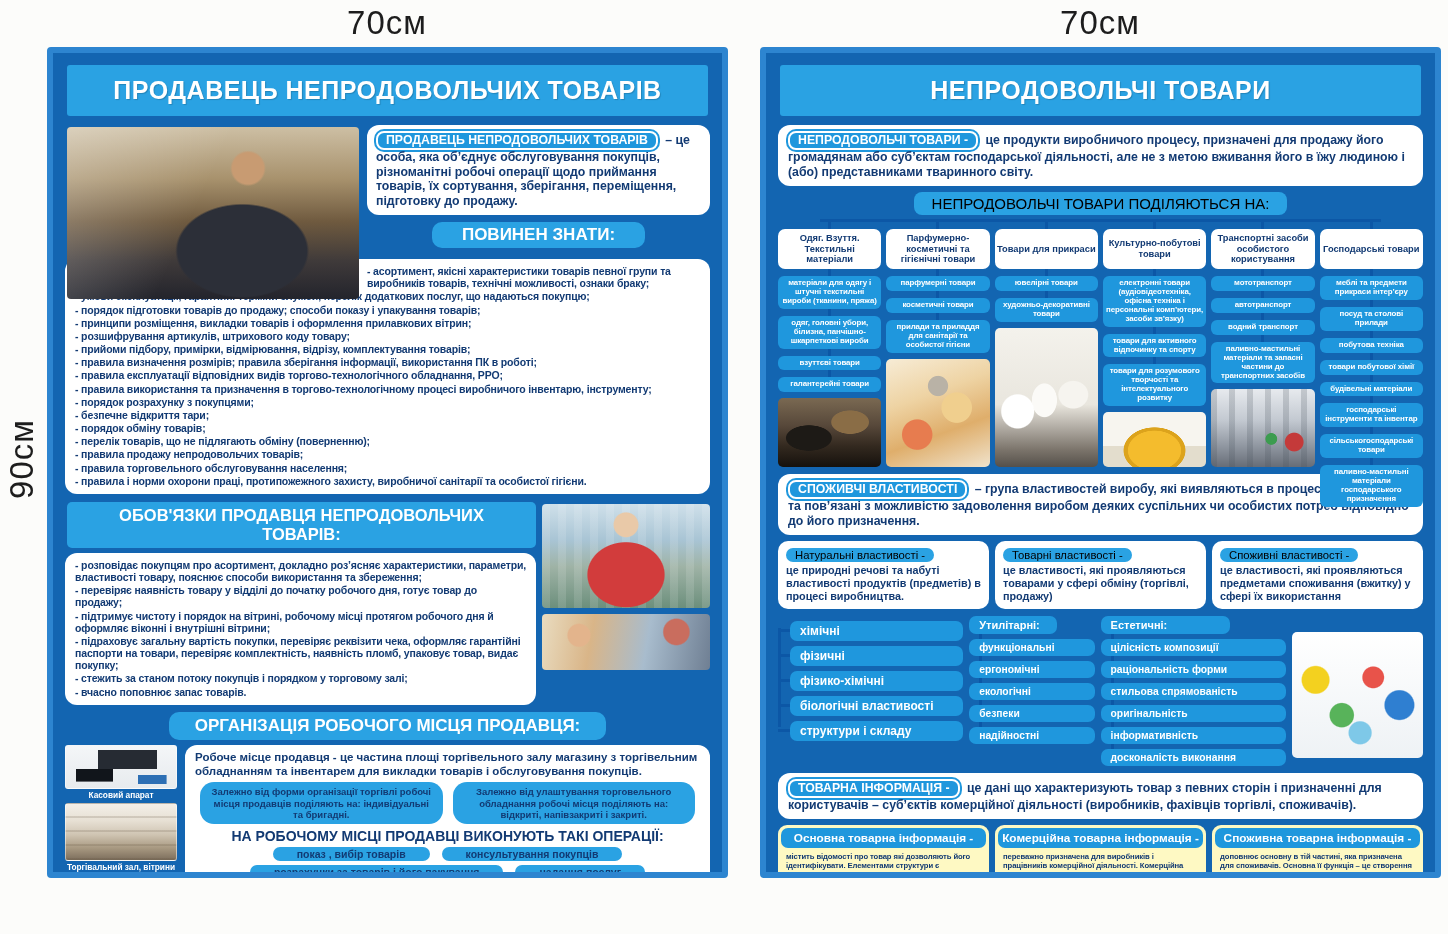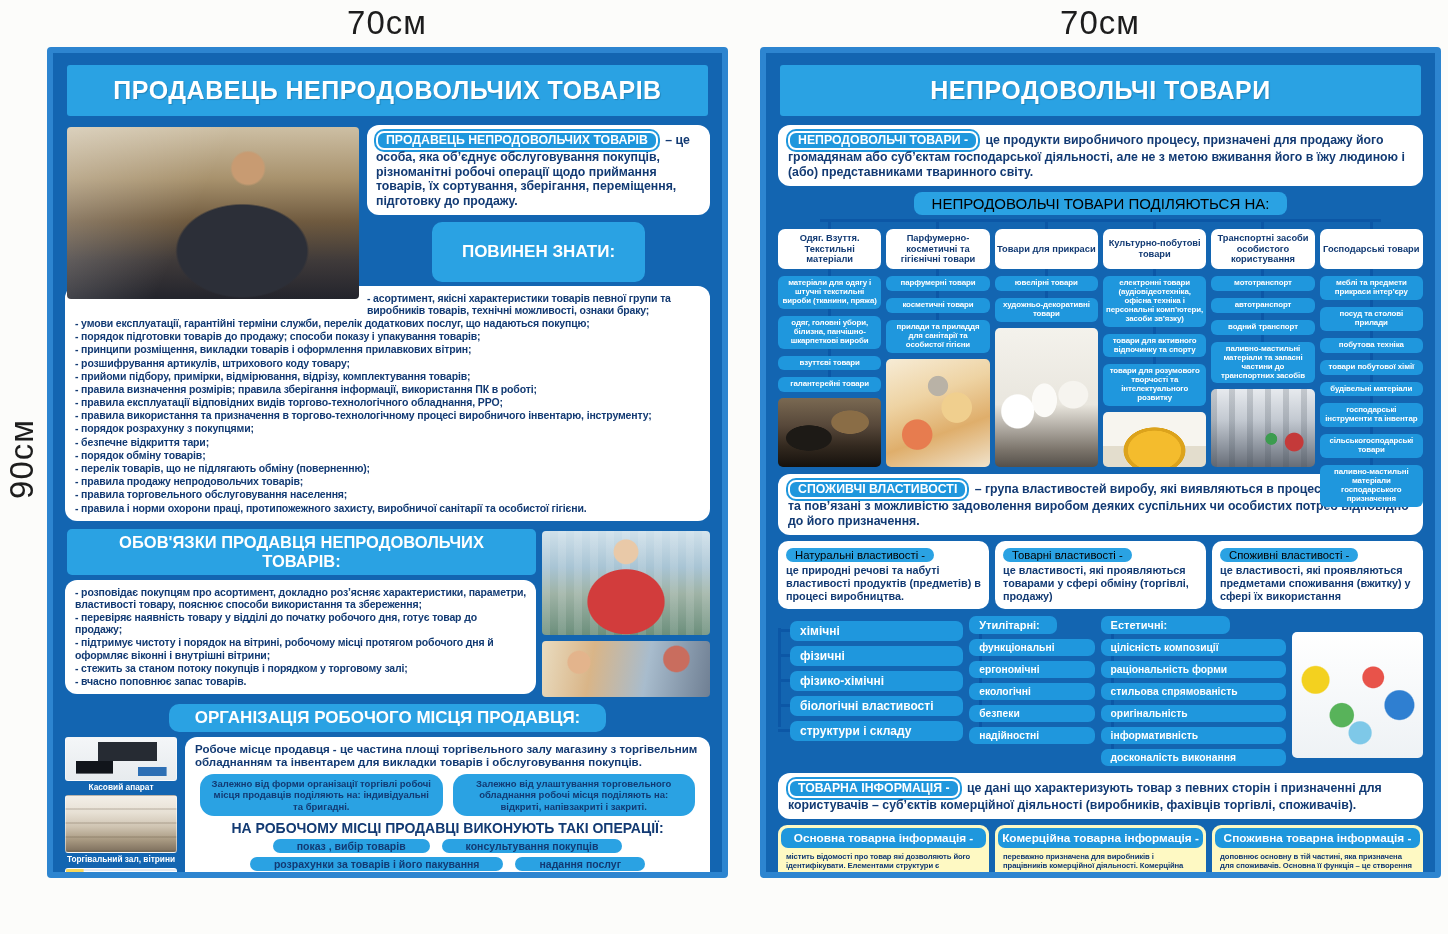--- a/index.html
+++ b/index.html
@@ -43,21 +43,21 @@
     position:absolute; left:2px; top:2px; width:292px; height:172px;
     border-radius:4px; z-index:2;
     background:
       radial-gradient(circle at 62% 24%, #c89b72 0 7%, transparent 8%),
       radial-gradient(ellipse at 60% 72%, #2c2f38 0 26%, transparent 27%),
       linear-gradient(115deg, rgba(255,255,255,.28), rgba(0,0,0,0) 45%),
       linear-gradient(180deg,#cdbfa4 0%,#a8926d 30%,#6f5a3f 55%,#3f3a3a 78%,#23242c 100%);
   }
   .intro-right { margin-left:302px; min-height:132px; }
   .intro-box { padding:6px 9px; font-size:12.3px; line-height:1.2; }
-  .know-pill { display:inline-block; font-size:17px; padding:20px 30px; margin:7px 12px 2px; border-radius:10px; background:#2aa2e3; }
+  .know-pill { display:inline-block; font-size:17px; padding:3px 30px; margin:7px 12px 2px; border-radius:10px; background:#2aa2e3; }
   .know-box { padding:6px 10px; font-size:10.5px; margin-top:2px; }
   .know-box li:first-child { margin-left:292px; }
   .secB { display:flex; gap:6px; margin-top:8px; }
   .duties-left { flex:1; min-width:0; }
   .duties-band { display:inline-block; font-size:16.5px; padding:4px 18px; border-radius:5px; margin:0 0 5px 2px; }
   .duties-box { padding:6px 10px; font-size:10.5px; }
   .duties-photos { width:168px; display:flex; flex-direction:column; gap:6px; padding-top:2px; }
   .ph-apron {
     height:104px; border-radius:4px;
     background:
@@ -241,20 +241,21 @@
   </div>
 
   <div class="secB">
     <div class="duties-left">
       <div class="band duties-band">ОБОВ'ЯЗКИ ПРОДАВЦЯ НЕПРОДОВОЛЬЧИХ ТОВАРІВ:</div>
       <div class="wbox duties-box">
         <ul class="list">
           <li>- розповідає покупцям про асортимент, докладно роз’ясняє характеристики, параметри, властивості товару, пояснює способи використання та збереження;</li>
           <li>- перевіряє наявність товару у відділі до початку робочого дня, готує товар до продажу;</li>
           <li>- підтримує чистоту і порядок на вітрині, робочому місці протягом робочого дня й оформляє віконні і внутрішні вітрини;</li>
+          <li>- підраховує загальну вартість покупки, перевіряє реквізити чека, оформляє гарантійні паспорти на товари, перевіряє комплектність, наявність пломб, упаковує товар, видає покупку;</li>
           <li>- стежить за станом потоку покупців і порядком у торговому залі;</li>
           <li>- вчасно поповнює запас товарів.</li>
         </ul>
       </div>
     </div>
     <div class="duties-photos">
       <div class="ph-apron"></div>
       <div class="ph-cashier"></div>
     </div>
   </div>

